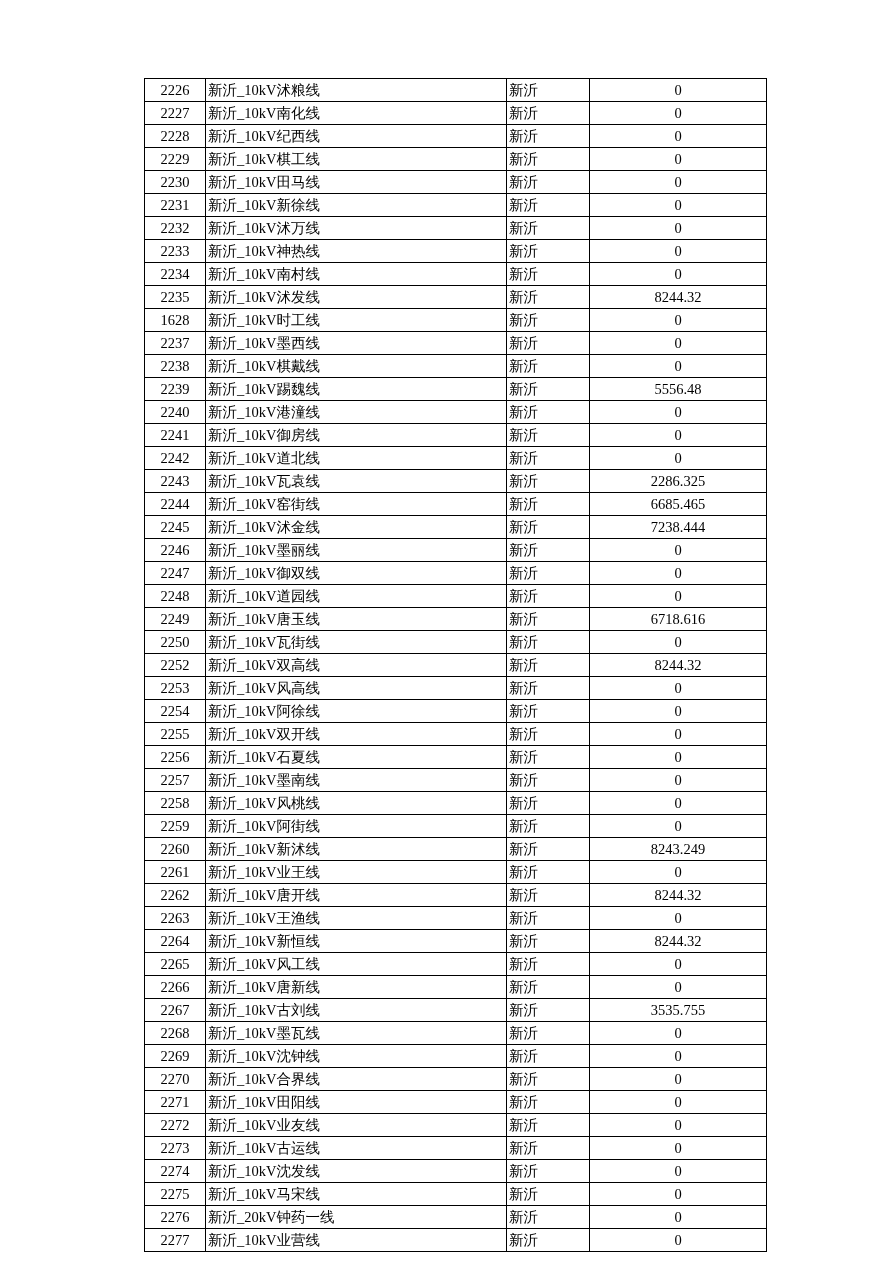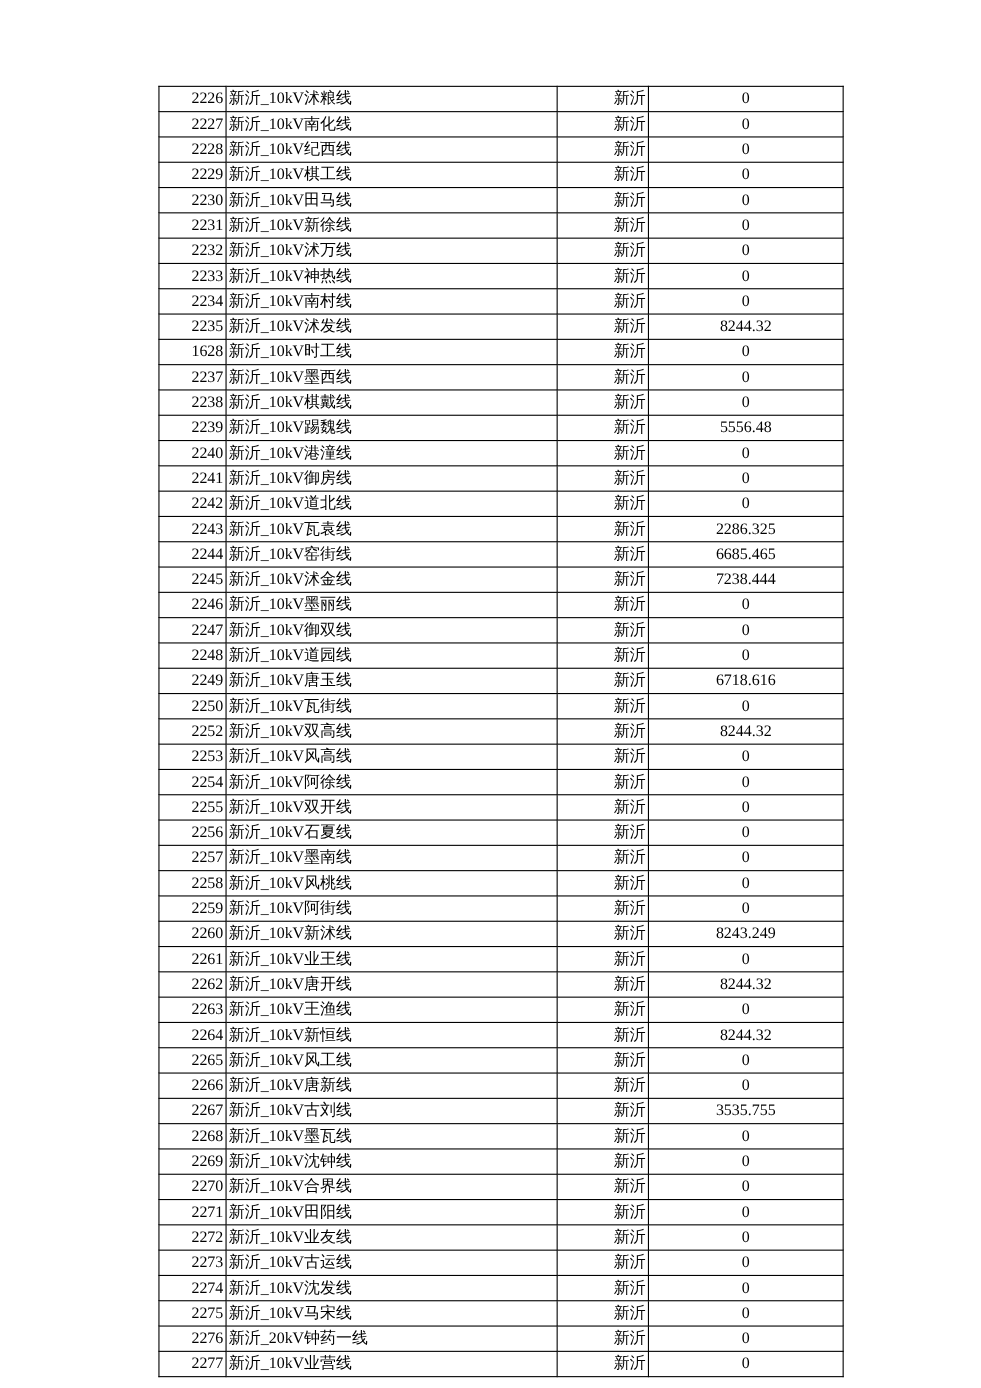--- a/index.html
+++ b/index.html
@@ -39,30 +39,30 @@
     height: 22px;
     line-height: 20px;
     font-size: 14.5px;
     padding: 0 2px;
     vertical-align: middle;
     white-space: nowrap;
     overflow: hidden;
   }
   td.col-id {
     width: 56px;
-    text-align: right;
+    text-align: center;
     padding-left: 6px;
   }
   td.col-name {
     width: 296px;
     text-align: left;
   }
   td.col-region {
     width: 78px;
-    text-align: right;
+    text-align: left;
     padding-left: 8px;
   }
   td.col-value {
     width: 172px;
     text-align: center;
   }
 </style>
 </head>
 <body>
 

